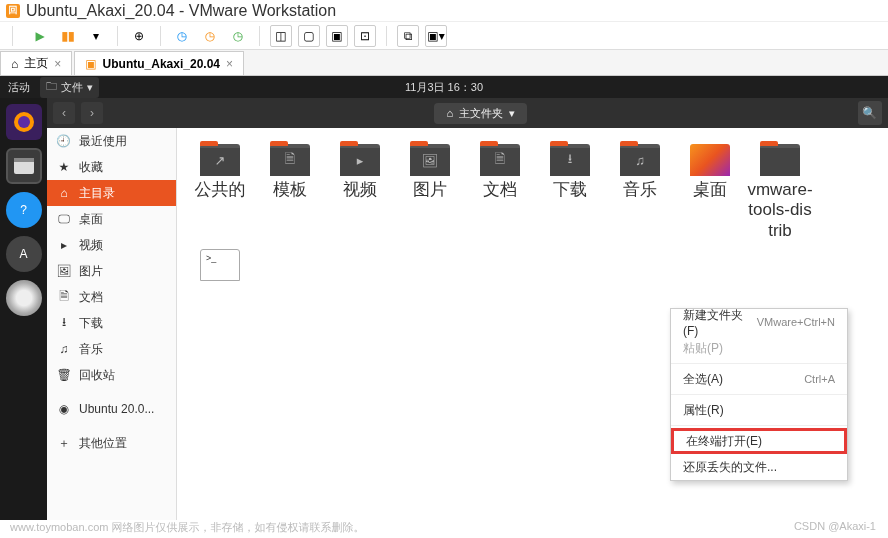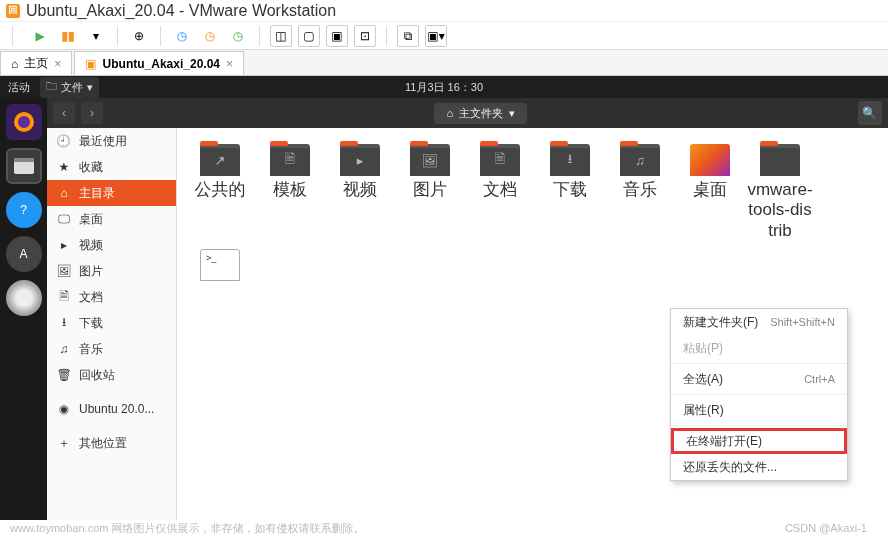--- a/index.html
+++ b/index.html
@@ -71,21 +71,21 @@
 
 
 .ctx { position: absolute; right: 40px; top: 180px; width: 178px; background: #fff; border: 1px solid #ccc; box-shadow: 2px 3px 6px rgba(0,0,0,.2); font-size: 12px; }
 .ctx-item { height: 26px; display: flex; align-items: center; justify-content: space-between; padding: 0 12px; cursor: pointer; color: #333; }
 .ctx-item.disabled { color: #aaa; }
 .ctx-item.hl { border: 3px solid #e53935; }
 .ctx-short { color: #888; font-size: 11px; }
 .ctx-sep { height: 1px; background: #eee; margin: 2px 0; }
 
 
-.footer { position: absolute; bottom: 2px; left: 0; right: 11px; height: 16px; display: flex; align-items: center; justify-content: space-between; padding: 0 10px; font-size: 11px; color: #bbb; }
+.footer { position: absolute; bottom: 2px; left: 0; right: 2px; height: 16px; display: flex; align-items: flex-start; justify-content: space-between; padding: 0 10px; font-size: 11px; color: #bbb; }
 </style>
 </head>
 <body>
 
 <div class="titlebar">
   <div class="vm-icon">回</div>
   <div class="title-text">Ubuntu_Akaxi_20.04 - VMware Workstation</div>
 </div>
 
 <div class="menubar">
@@ -280,21 +280,21 @@
           </div>
           <div class="fitem">
             <div class="ficon term"></div>
           </div>
         </div>
 
       <div class="ctx">
         <div id="ctx-list">
             <div class="ctx-item">
               <span>新建文件夹(F)</span>
-              <span class="ctx-short">Shift+Shift+N</span>
+              <span class="ctx-short">VMware+Ctrl+N</span>
             </div>
             <div class="ctx-item disabled">
               <span>粘贴(P)</span>
             </div>
             <div class="ctx-sep"></div>
             <div class="ctx-item">
               <span>全选(A)</span>
               <span class="ctx-short">Ctrl+A</span>
             </div>
             <div class="ctx-sep"></div>

